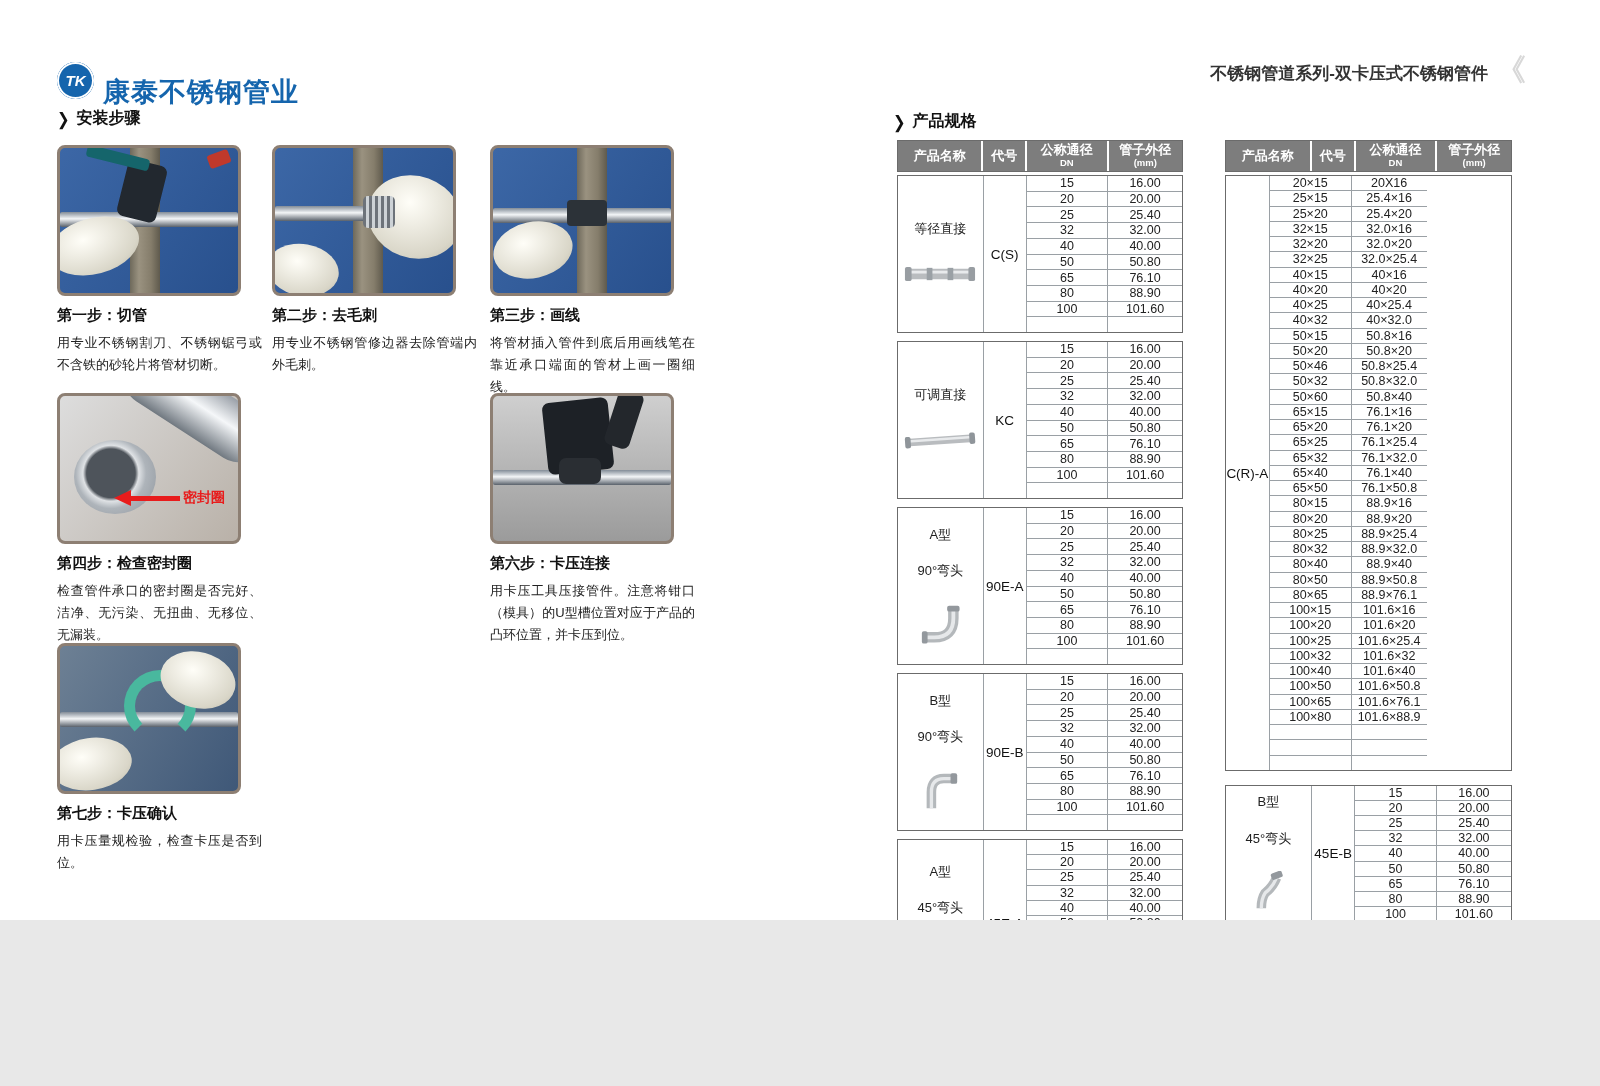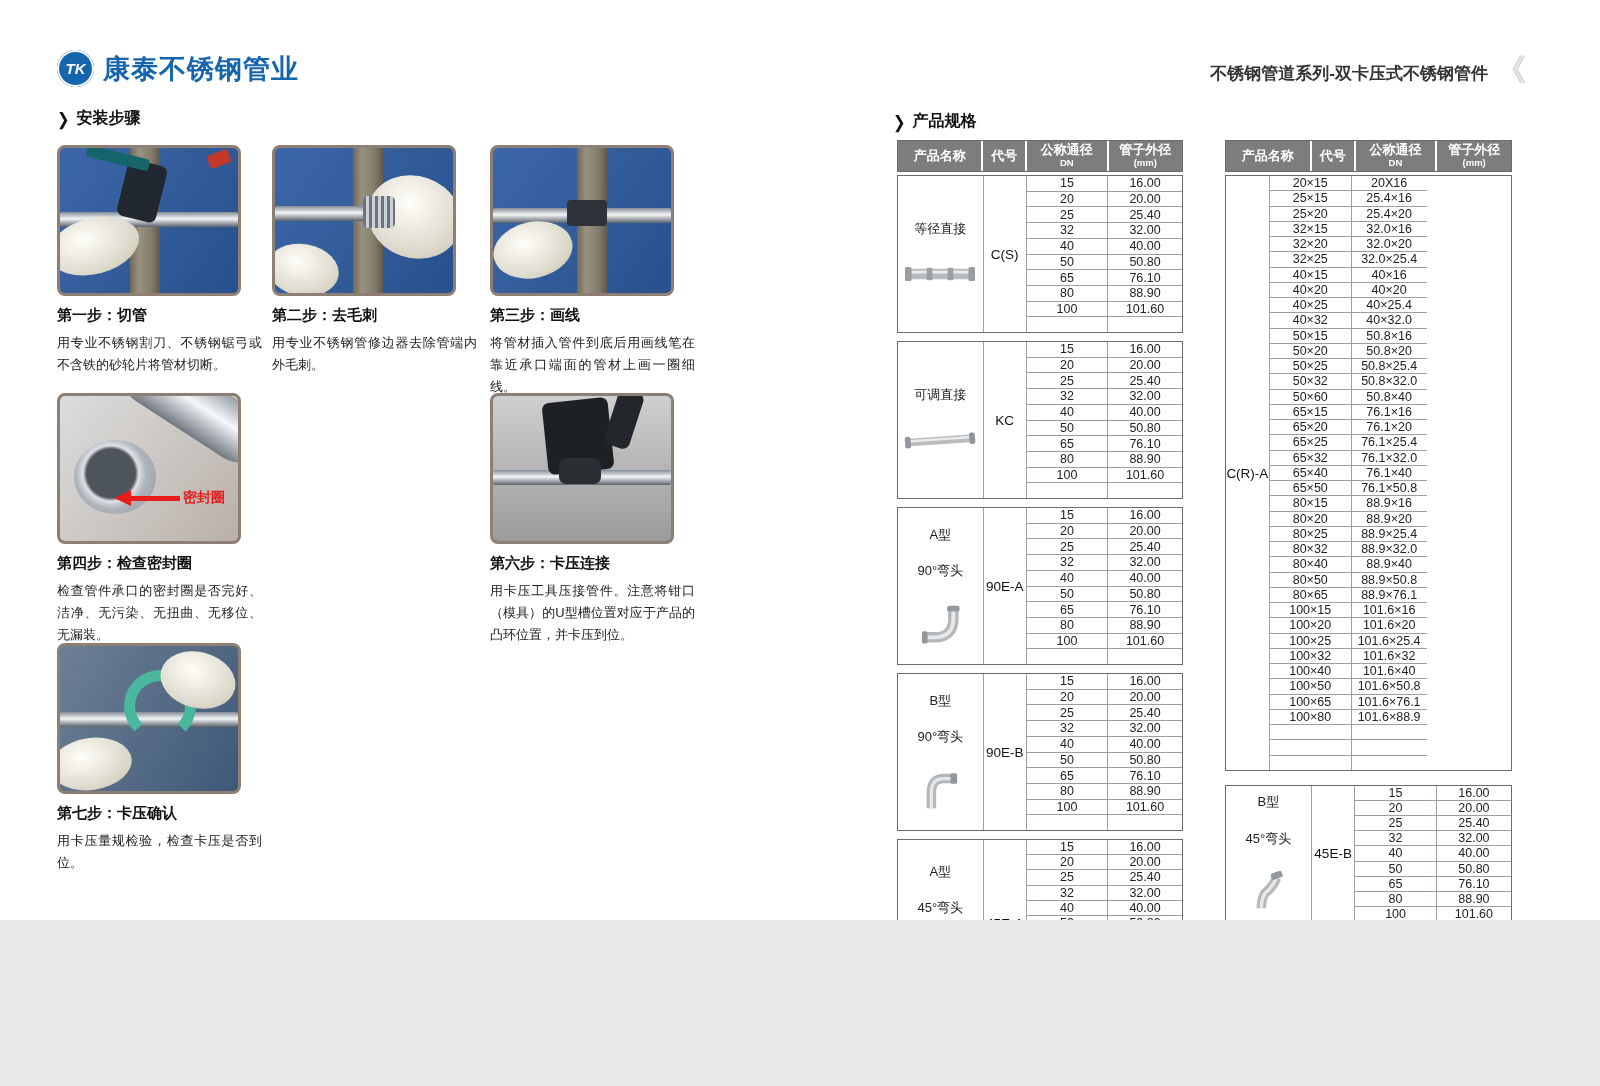--- a/index.html
+++ b/index.html
@@ -4,21 +4,21 @@
 <style>
   html,body{margin:0;padding:0;background:#e8e8e8;}
   .page{position:relative;width:1600px;height:920px;background:#ffffff;margin:0 auto;
         font-family:"Liberation Sans","DejaVu Sans",sans-serif;overflow:hidden;}
 
   
   .logo{position:absolute;left:57px;top:50px;display:flex;align-items:center;gap:9px;}
   .logo-circle{width:37px;height:37px;border-radius:50%;background:#1565ad;color:#fff;
       display:flex;align-items:center;justify-content:center;font-style:italic;font-weight:bold;
       font-size:15px;box-shadow:inset 0 0 0 2px #fff,inset 0 0 0 4px #1565ad;}
-  .logo-text{font-size:27px;font-weight:bold;color:#1565ad;letter-spacing:1px;}
+  .logo-text{font-size:27px;font-weight:bold;color:#1565ad;letter-spacing:1px;margin-top:24px;}
   .series-title{position:absolute;right:112px;top:62px;font-size:17px;font-weight:bold;color:#333;}
   .corner-chevron{position:absolute;right:74px;top:50px;font-size:30px;color:#d8d8d8;font-weight:bold;}
 
   
   .sec-title{position:absolute;font-size:16px;font-weight:bold;color:#111;display:flex;align-items:center;gap:7px;}
   .sec-title .arr{font-size:15px;font-weight:bold;color:#111;transform:scaleY(1.15);}
   #left-sec-title{left:57px;top:108px;}
   #right-sec-title{left:893px;top:111px;}
 
   
@@ -539,21 +539,21 @@
           </div>
           <div class="trow">
             <div class="dn">50×15</div>
             <div class="od">50.8×16</div>
           </div>
           <div class="trow">
             <div class="dn">50×20</div>
             <div class="od">50.8×20</div>
           </div>
           <div class="trow">
-            <div class="dn">50×25</div>
+            <div class="dn">50×46</div>
             <div class="od">50.8×25.4</div>
           </div>
           <div class="trow">
             <div class="dn">50×32</div>
             <div class="od">50.8×32.0</div>
           </div>
           <div class="trow">
             <div class="dn">50×60</div>
             <div class="od">50.8×40</div>
           </div>

